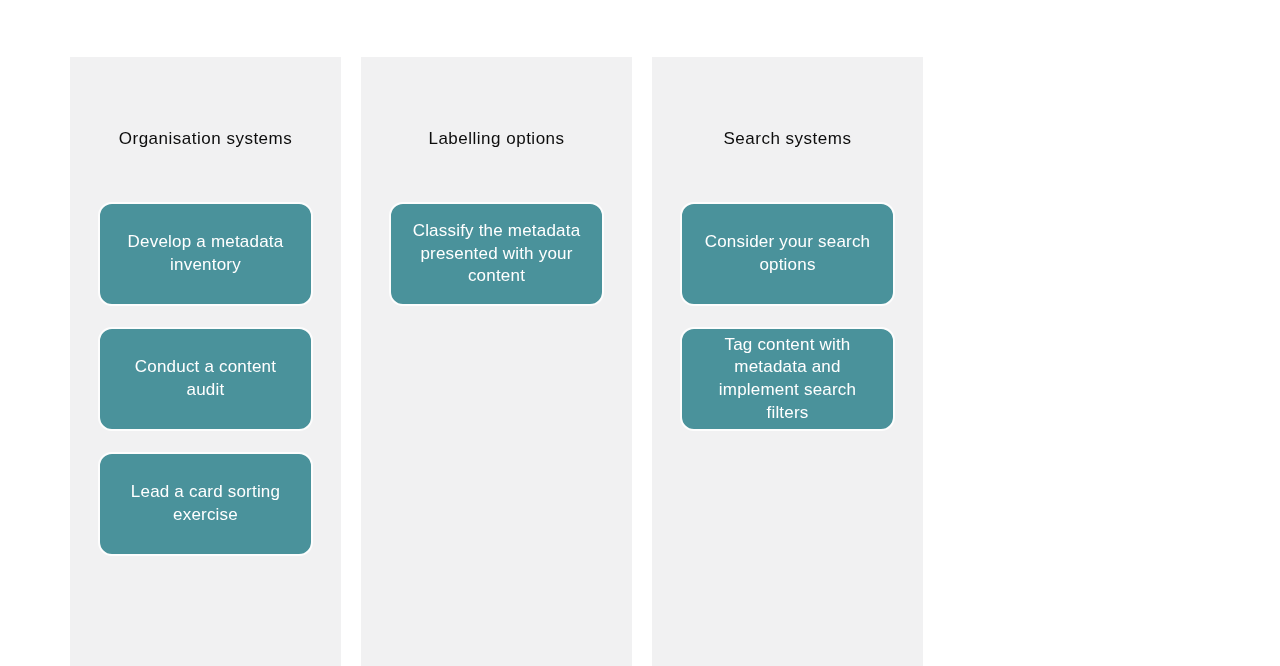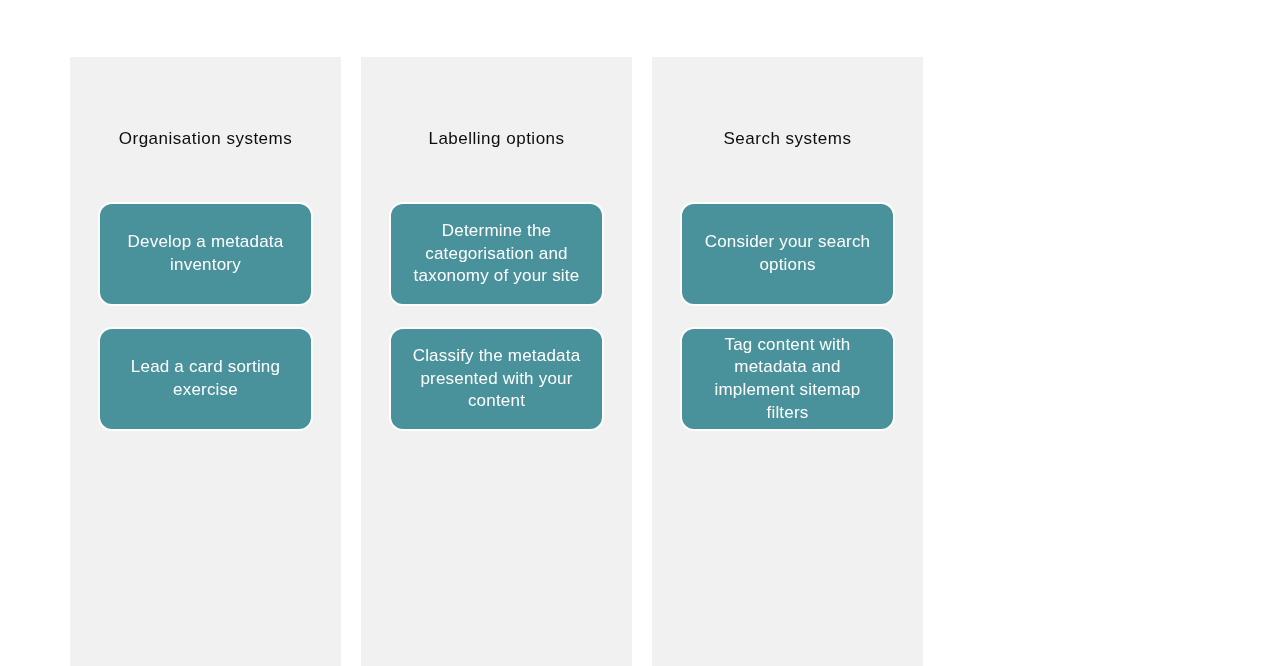--- a/index.html
+++ b/index.html
@@ -57,47 +57,47 @@
 <body>
 
 <div class="board">
   <section class="column">
     <h2 class="column-title">Organisation systems</h2>
     <div class="cards">
   <div class="card">
     <span class="card-label">Develop a metadata inventory</span>
   </div>
 
+  <div class="card">
+    <span class="card-label">Conduct a content audit</span>
+  </div>
 
   <div class="card">
     <span class="card-label">Lead a card sorting exercise</span>
   </div>
 </div>
   </section>
 
   <section class="column">
     <h2 class="column-title">Labelling options</h2>
     <div class="cards">
-  <div class="card">
-    <span class="card-label">Determine the categorisation and taxonomy of your site</span>
-  </div>
 
   <div class="card">
     <span class="card-label">Classify the metadata presented with your content</span>
   </div>
 </div>
   </section>
 
 
   <section class="column">
     <h2 class="column-title">Search systems</h2>
     <div class="cards">
   <div class="card">
     <span class="card-label">Consider your search options</span>
   </div>
 
   <div class="card">
-    <span class="card-label">Tag content with metadata and implement sitemap filters</span>
+    <span class="card-label">Tag content with metadata and implement search filters</span>
   </div>
 
 </div>
   </section>
 </div>
 
 </body></html>

